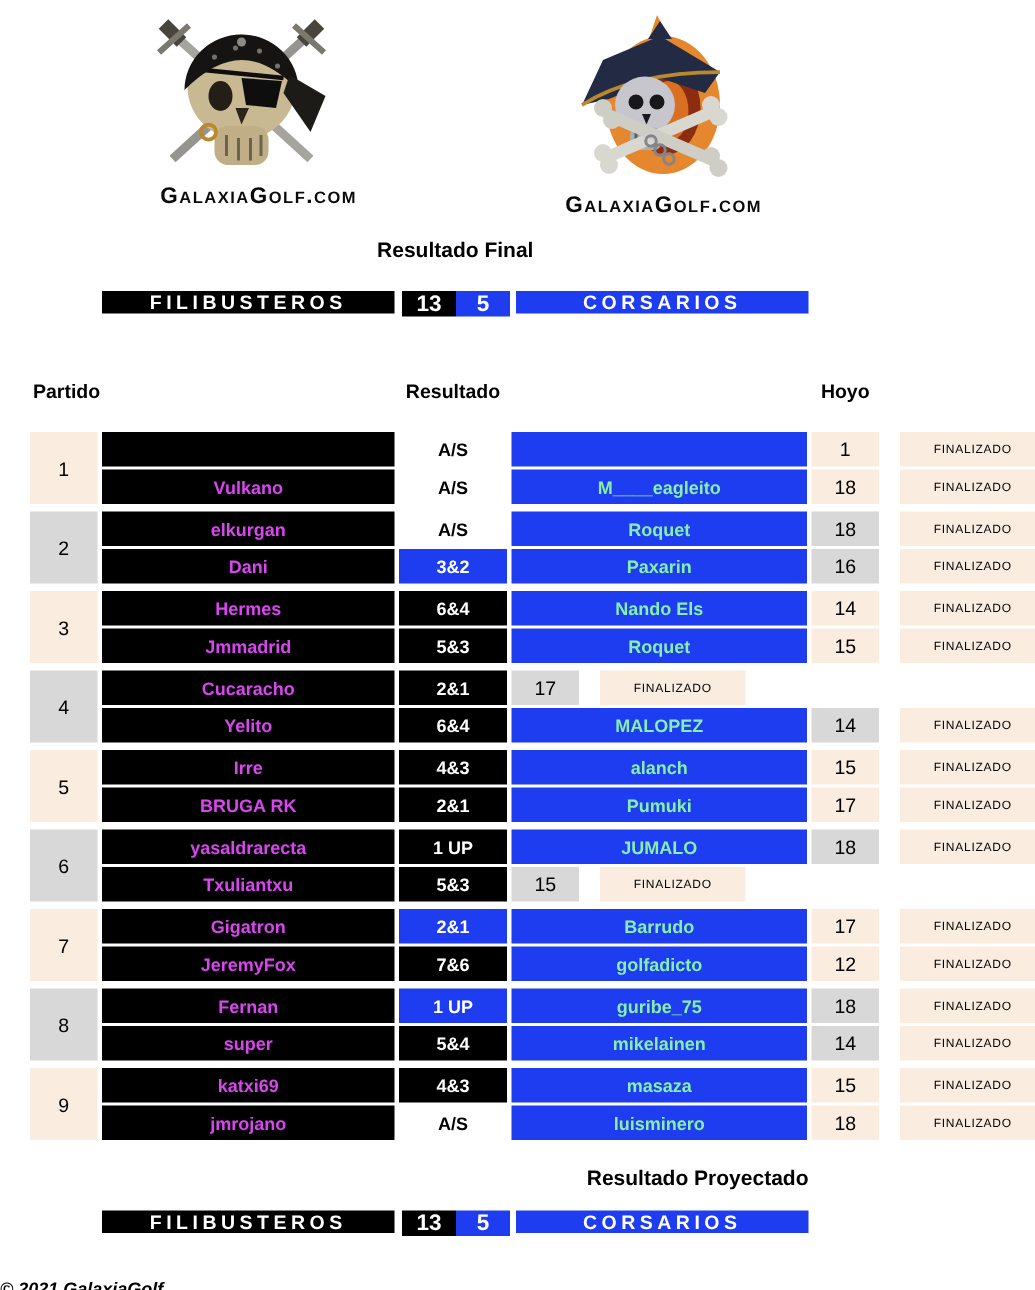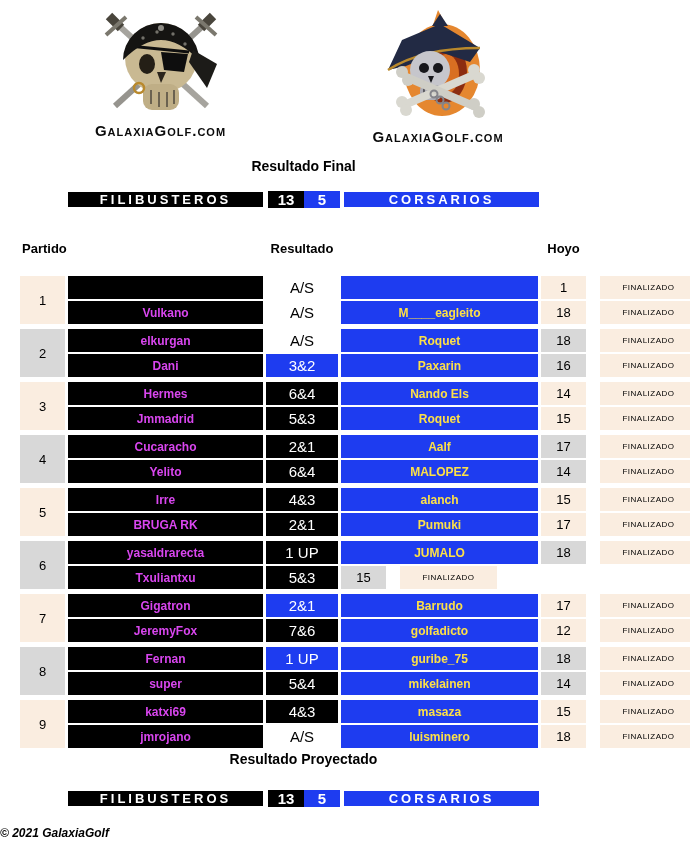--- a/index.html
+++ b/index.html
@@ -11,39 +11,39 @@
   *{box-sizing:border-box;margin:0;padding:0;}
   html,body{background:#fff;}
   body{
     width:690px;height:860px;overflow:hidden;
     font-family:"Liberation Sans",sans-serif;color:#000;
   }
   .page{width:690px;height:860px;position:relative;}
 
   
   .header{position:relative;height:150px;}
-  .logo-block{position:absolute;top:8px;text-align:center;}
+  .logo-block{position:absolute;top:8px;text-align:right;}
   .logo-left{left:83px;width:155px;}
   .logo-right{left:368px;width:140px;}
   .logo-block svg{display:block;margin:0 auto;}
   .logo-caption{
     font-weight:bold;font-variant:small-caps;letter-spacing:1px;
     font-size:15px;margin-top:2px;color:#0a0a0a;
   }
 
   
   .section-title{
     margin:8px 0 0 68px;width:471px;text-align:center;
     font-size:14px;font-weight:bold;
   }
 
   
   .scorebar{
-    margin:8px 0 0 68px;width:471px;height:35px;
-    display:flex;align-items:center;
+    margin:20px 0 0 68px;width:471px;height:35px;
+    display:flex;align-items:flex-start;
   }
   .sb-team{
     width:195px;display:flex;align-items:center;justify-content:center;
     color:#fff;font-weight:bold;font-size:13px;letter-spacing:3px;
   }
   .sb-left{background:var(--black);}
   .sb-right{background:var(--blue);}
   .sb-score{
     width:36px;display:flex;align-items:center;justify-content:center;
     color:#fff;font-weight:bold;font-size:15px;
@@ -69,27 +69,27 @@
   .group-odd .cell-num{background:var(--peach);}
   .group-even .cell-num{background:var(--gray);}
   .mrows{display:flex;flex-direction:column;gap:2px;flex:1;}
   .mrow{display:flex;gap:3px;height:23px;}
   .cell{display:flex;align-items:center;justify-content:center;}
   .cell-pleft{
     width:195px;flex:0 0 195px;background:var(--black);color:#d946ef;
     font-weight:bold;font-size:12px;
   }
   .cell-result{
-    width:72px;flex:0 0 72px;font-weight:normal;font-size:15px;text-align:center;
+    width:72px;flex:0 0 72px;font-weight:bold;font-size:12px;text-align:center;
   }
   .res-tie{background:#fff;color:#000;}
   .res-home{background:var(--black);color:#fff;}
   .res-away{background:var(--blue);color:#fff;}
   .cell-pright{
-    width:197px;flex:0 0 197px;background:var(--blue);color:#fde047;
+    width:197px;flex:0 0 197px;background:var(--blue);color:#86efac;
     font-weight:bold;font-size:12px;
   }
   .cell-hole{width:45px;flex:0 0 45px;font-size:13px;}
   .group-odd .cell-hole{background:var(--peach);}
   .group-even .cell-hole{background:var(--gray);}
   .cell-status{
     width:97px;flex:0 0 97px;background:var(--peach);
     font-size:8px;font-weight:normal;letter-spacing:.5px;margin-left:11px;
   }
 
@@ -258,21 +258,20 @@
       </div>
     </div>
   </div>
 
   <div class="match-group group-even">
     <div class="cell cell-num">4</div>
     <div class="mrows">
       <div class="mrow">
         <div class="cell cell-pleft">Cucaracho</div>
         <div class="cell cell-result res-home">2&amp;1</div>
-        <div class="cell cell-pright">Aalf</div>
         <div class="cell cell-hole">17</div>
         <div class="cell cell-status">FINALIZADO</div>
       </div>
       <div class="mrow">
         <div class="cell cell-pleft">Yelito</div>
         <div class="cell cell-result res-home">6&amp;4</div>
         <div class="cell cell-pright">MALOPEZ</div>
         <div class="cell cell-hole">14</div>
         <div class="cell cell-status">FINALIZADO</div>
       </div>
@@ -372,21 +371,21 @@
         <div class="cell cell-pleft">jmrojano</div>
         <div class="cell cell-result res-tie">A/S</div>
         <div class="cell cell-pright">luisminero</div>
         <div class="cell cell-hole">18</div>
         <div class="cell cell-status">FINALIZADO</div>
       </div>
     </div>
   </div>
 </div>
 
-  <div class="section-title" style="margin-top:3px;">Resultado Proyectado</div>
+  <div class="section-title" style="margin-top:17px;text-align:right;">Resultado Proyectado</div>
 
   <div class="scorebar" style="margin-top:14px;">
     <div class="sb-team sb-left">FILIBUSTEROS</div>
     <div class="sb-gap5"></div>
     <div class="sb-score sb-black">13</div>
     <div class="sb-score sb-bluebox">5</div>
     <div class="sb-gap4"></div>
     <div class="sb-team sb-right">CORSARIOS</div>
   </div>
 

